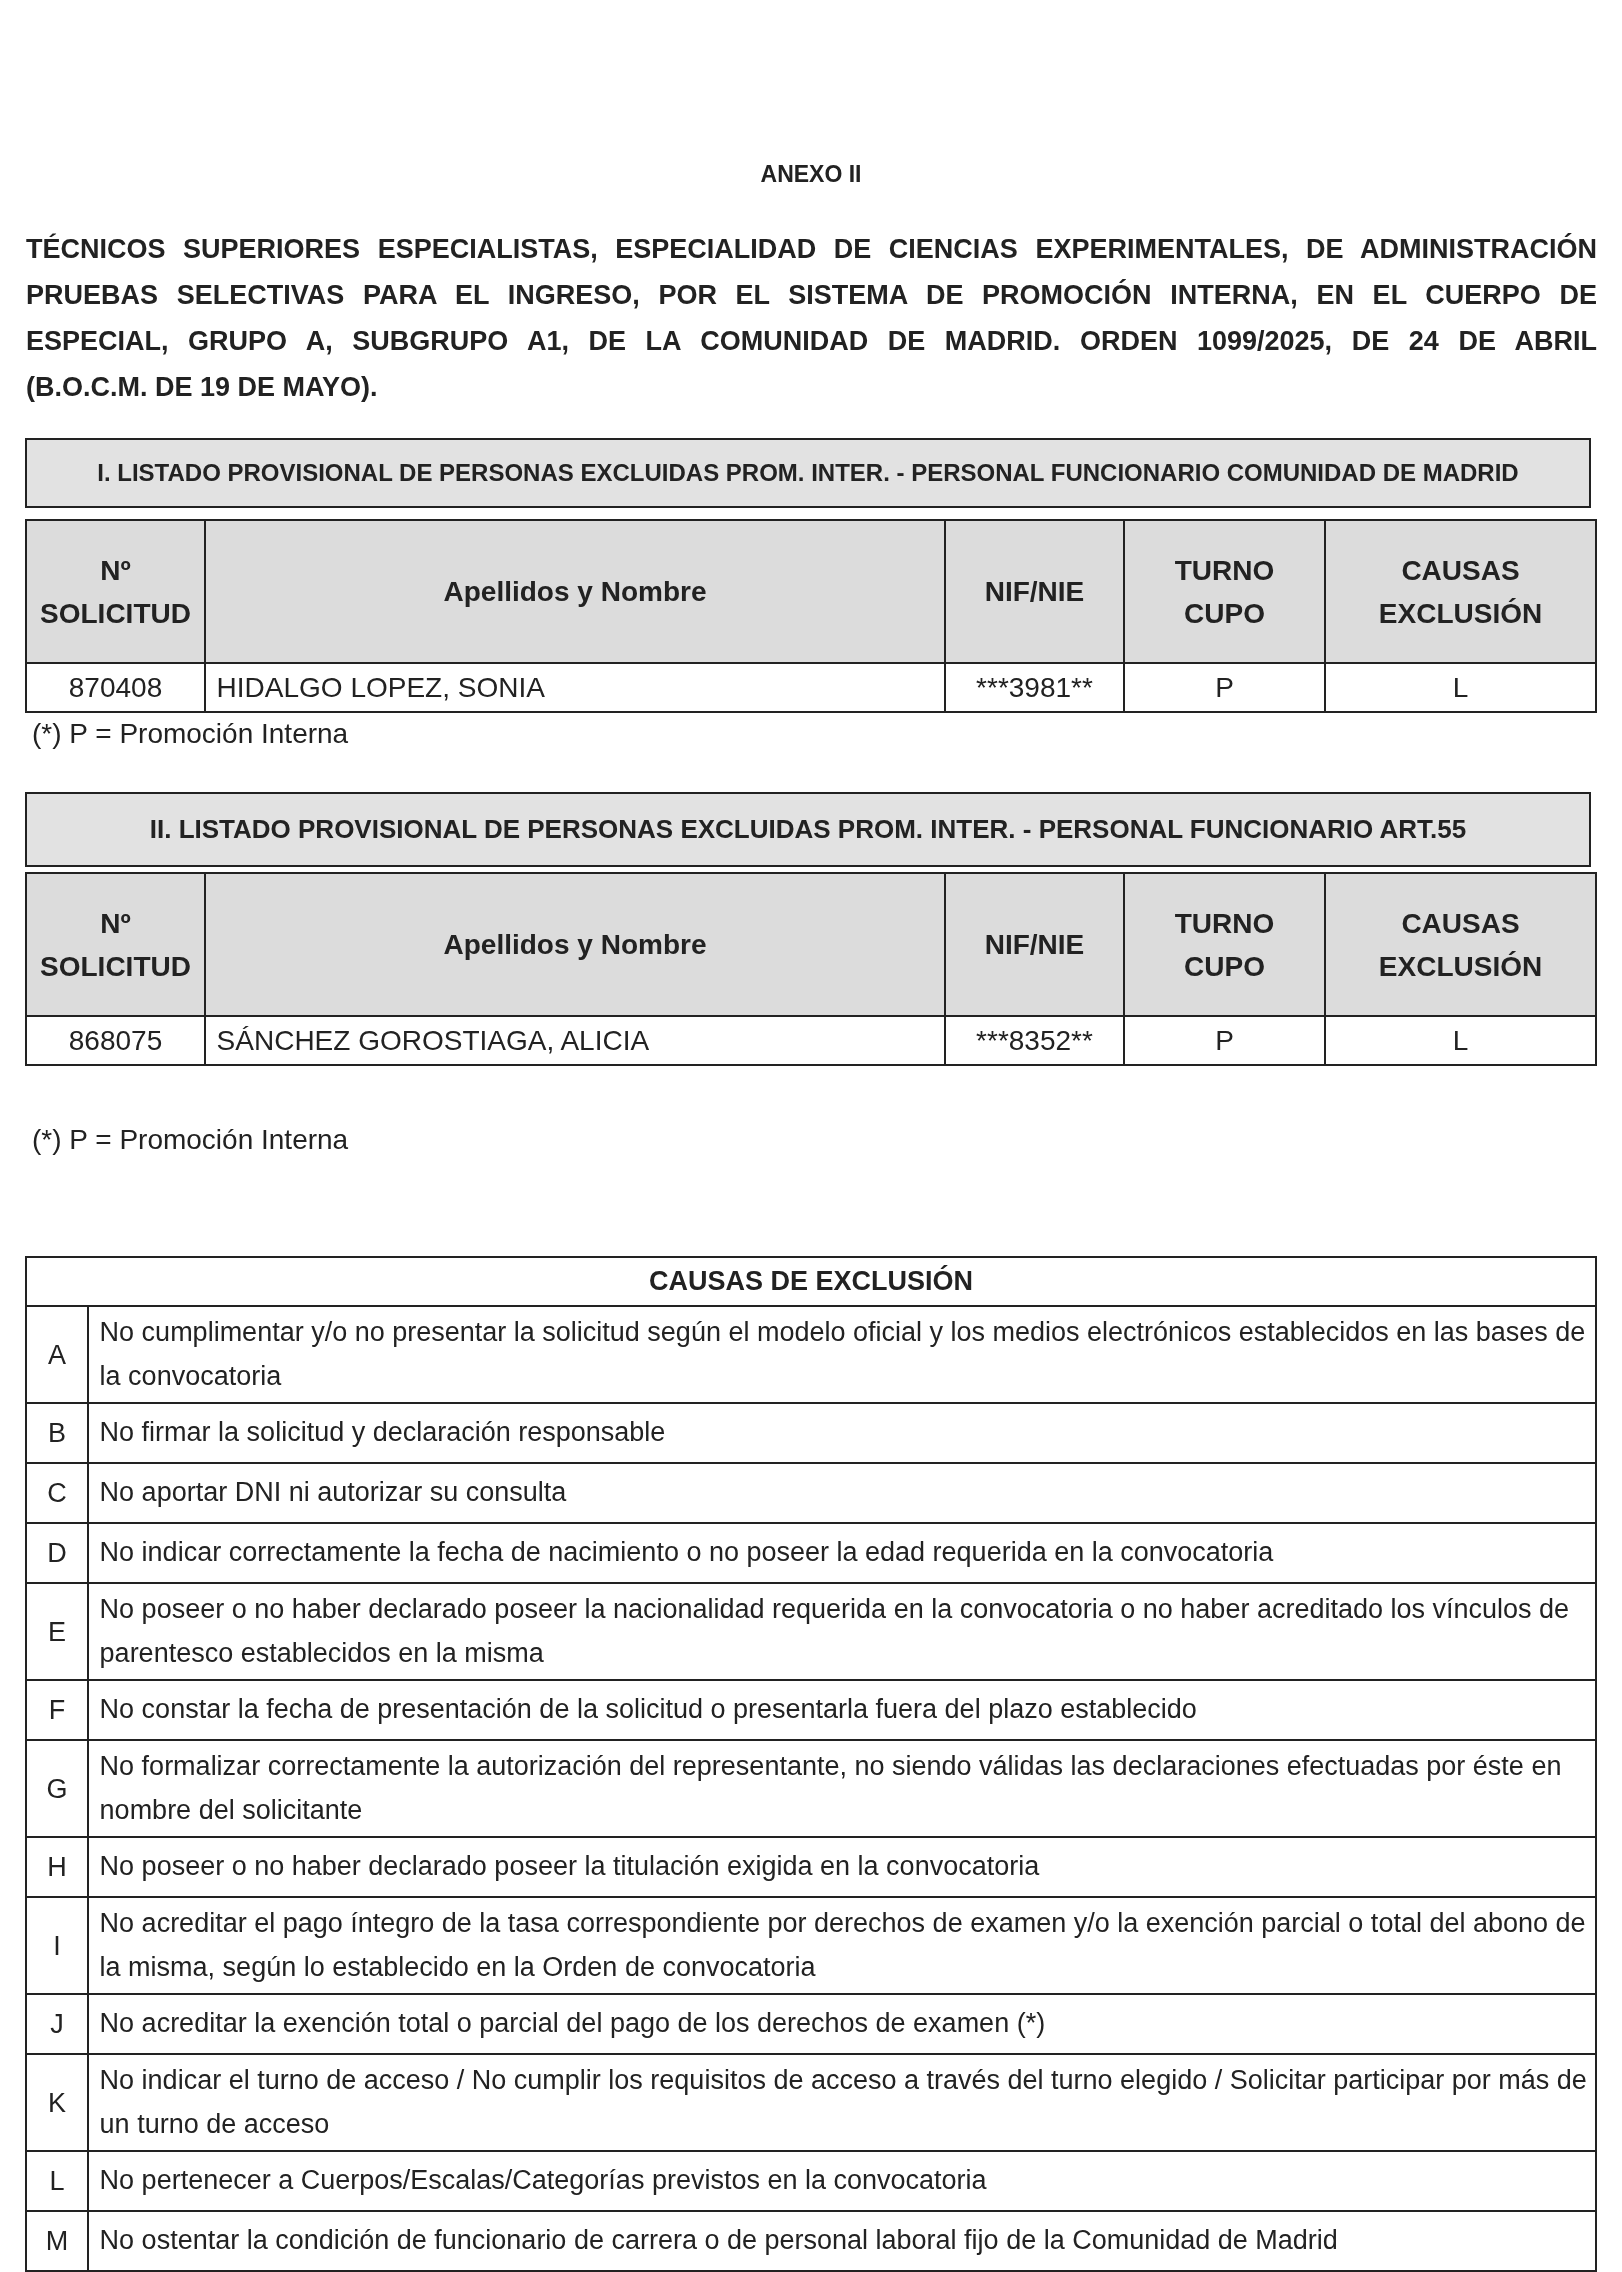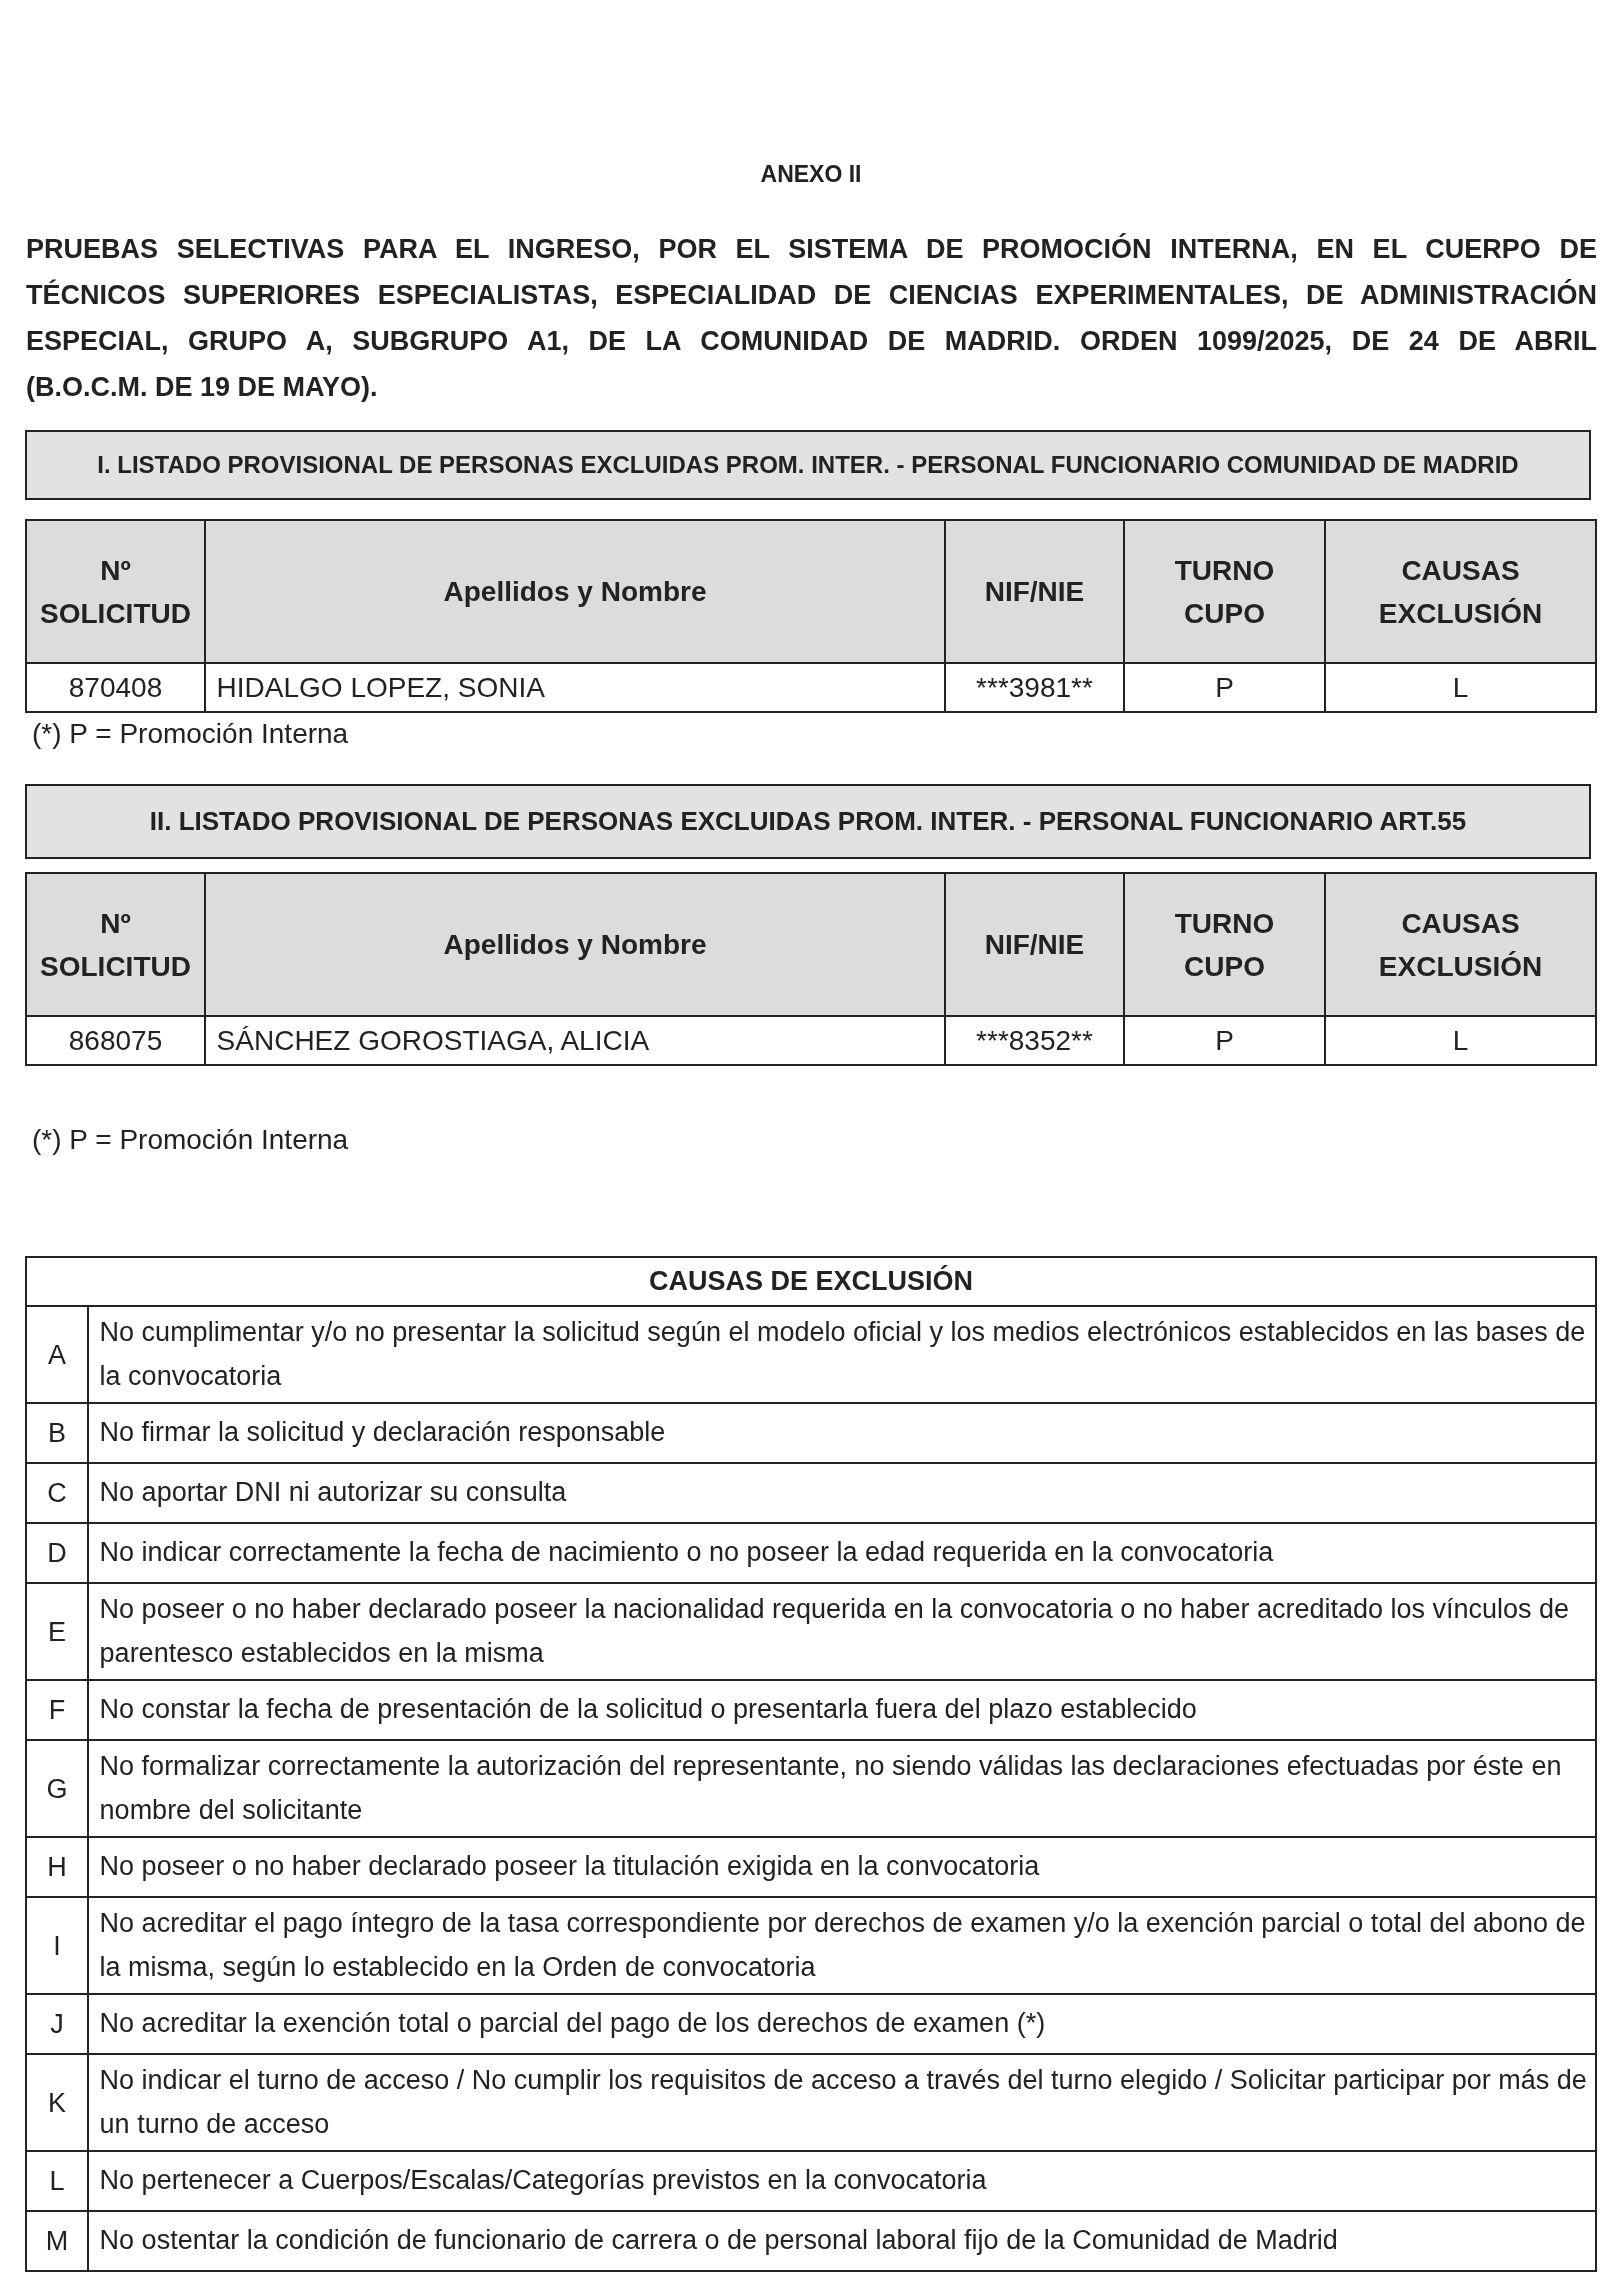--- a/index.html
+++ b/index.html
@@ -5,21 +5,21 @@
   html, body { margin: 0; padding: 0; background: #ffffff; }
   body { width: 1622px; height: 2273px; position: relative; overflow: hidden; color: #222222; font-family: "Liberation Sans", sans-serif; }
   .abs { position: absolute; }
 
   .anexo-title { left: 0; width: 1622px; top: 155px; text-align: center; font-weight: bold; font-size: 23px; line-height: 38px; }
 
   .intro { left: 26px; width: 1571px; top: 226px; font-weight: bold; font-size: 27px; line-height: 46px; text-align: justify; text-align-last: left; letter-spacing: 0px; }
   .intro span.line { display: block; text-align: justify; text-align-last: justify; white-space: nowrap; height: 46px; }
   .intro span.line.last { text-align-last: left; }
 
-  .section-box { left: 25px; width: 1566px; background: #e2e2e2; border: 2.3px solid #222; box-sizing: border-box; display: flex; align-items: center; justify-content: center; font-weight: bold; font-size: 25px; white-space: nowrap; }
+  .section-box { left: 25px; width: 1566px; background: #e2e2e2; border: 2.3px solid #222; box-sizing: border-box; display: flex; align-items: center; justify-content: center; font-weight: bold; font-size: 25px; white-space: nowrap; margin-top: 8px; }
   .section-box.s1 { top: 430px; height: 70px; font-size: 24px; }
   .section-box.s2 { top: 784px; height: 75px; font-size: 26px; }
 
   table.list { position: absolute; left: 25px; width: 1571px; border-collapse: collapse; table-layout: fixed; }
   table.list td, table.list th { border: 2.3px solid #222; padding: 0; box-sizing: border-box; }
   table.list th { background: #dcdcdc; font-weight: bold; font-size: 28px; line-height: 43px; text-align: center; vertical-align: middle; }
   table.list td { font-size: 28px; height: 49px; line-height: 46px; text-align: center; vertical-align: middle; white-space: nowrap; }
   table.list td.name { text-align: left; padding-left: 10.6px; }
   table.list tr.head th { height: 143px; }
   table.list.t1 { top: 519px; }
@@ -37,22 +37,22 @@
   table.causes td.desc { text-align: left; padding: 1.5px 7.6px 3px 10.6px; }
   table.causes tr.r1 td { height: 49px; }
   table.causes tr.r2 td { height: 97px; }
 </style>
 </head>
 <body>
 
 <div class="abs anexo-title">ANEXO II</div>
 
 <div class="abs intro">
+  <span class="line">TÉCNICOS SUPERIORES ESPECIALISTAS, ESPECIALIDAD DE CIENCIAS EXPERIMENTALES, DE ADMINISTRACIÓN</span>
   <span class="line">PRUEBAS SELECTIVAS PARA EL INGRESO, POR EL SISTEMA DE PROMOCIÓN INTERNA, EN EL CUERPO DE</span>
-  <span class="line">TÉCNICOS SUPERIORES ESPECIALISTAS, ESPECIALIDAD DE CIENCIAS EXPERIMENTALES, DE ADMINISTRACIÓN</span>
   <span class="line">ESPECIAL, GRUPO A, SUBGRUPO A1, DE LA COMUNIDAD DE MADRID. ORDEN 1099/2025, DE 24 DE ABRIL</span>
   <span class="line last">(B.O.C.M. DE 19 DE MAYO).</span>
 </div>
 
 <div class="abs section-box s1">I. LISTADO PROVISIONAL DE PERSONAS EXCLUIDAS PROM. INTER. - PERSONAL FUNCIONARIO COMUNIDAD DE MADRID</div>
 
 <table class="list t1">
   <colgroup>
     <col style="width:179px">
       <col style="width:740px">

